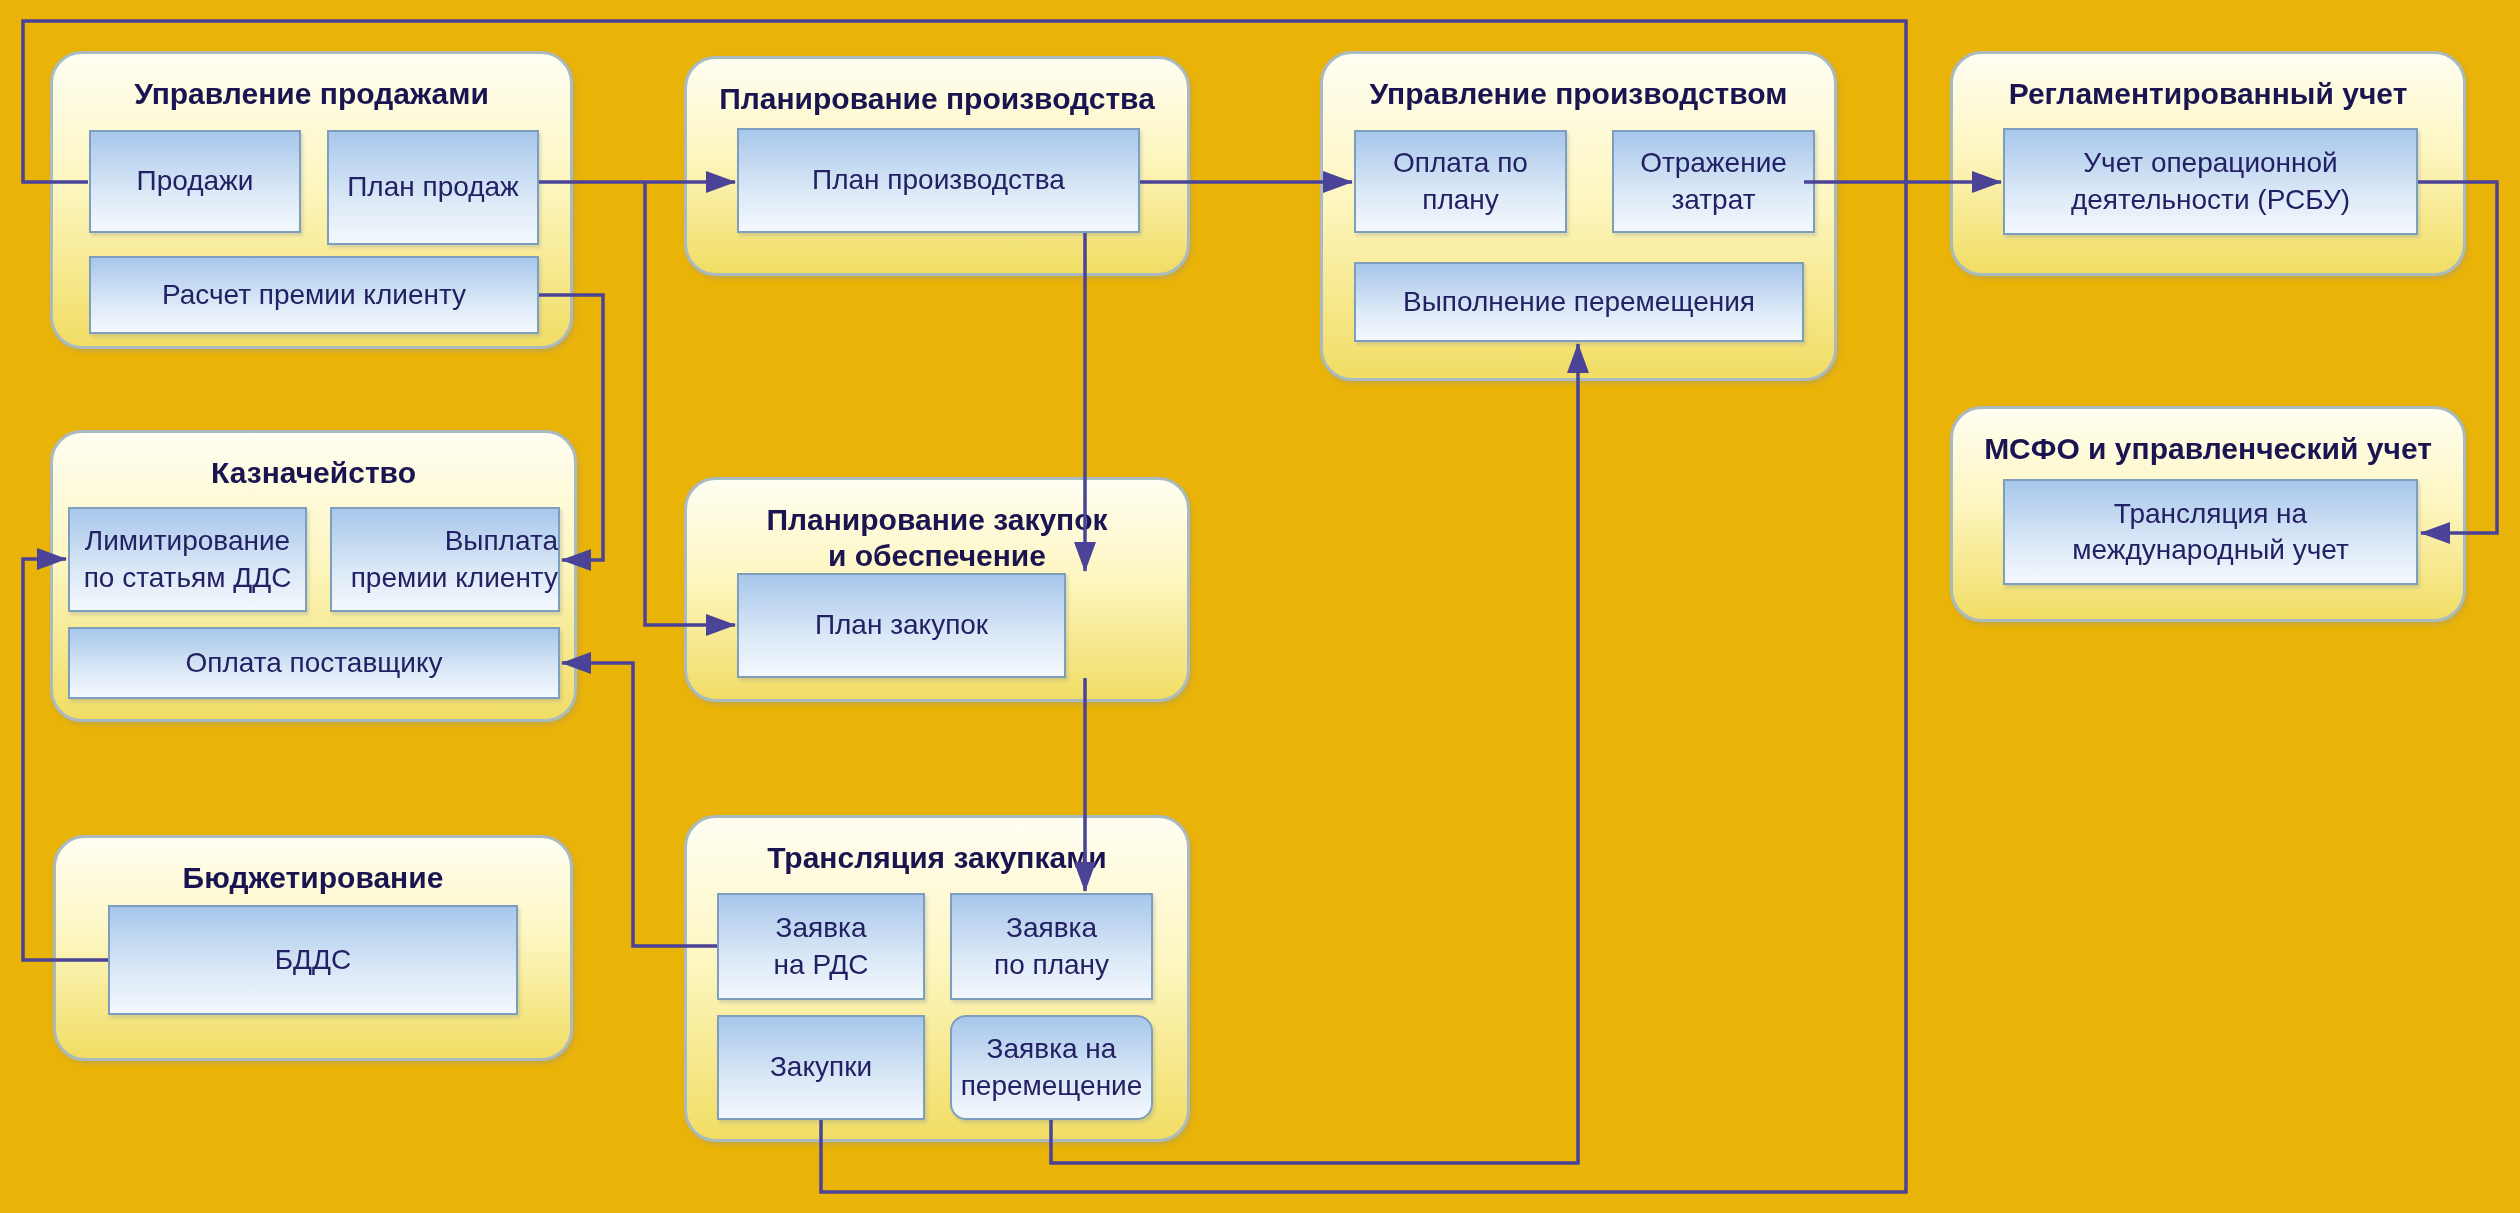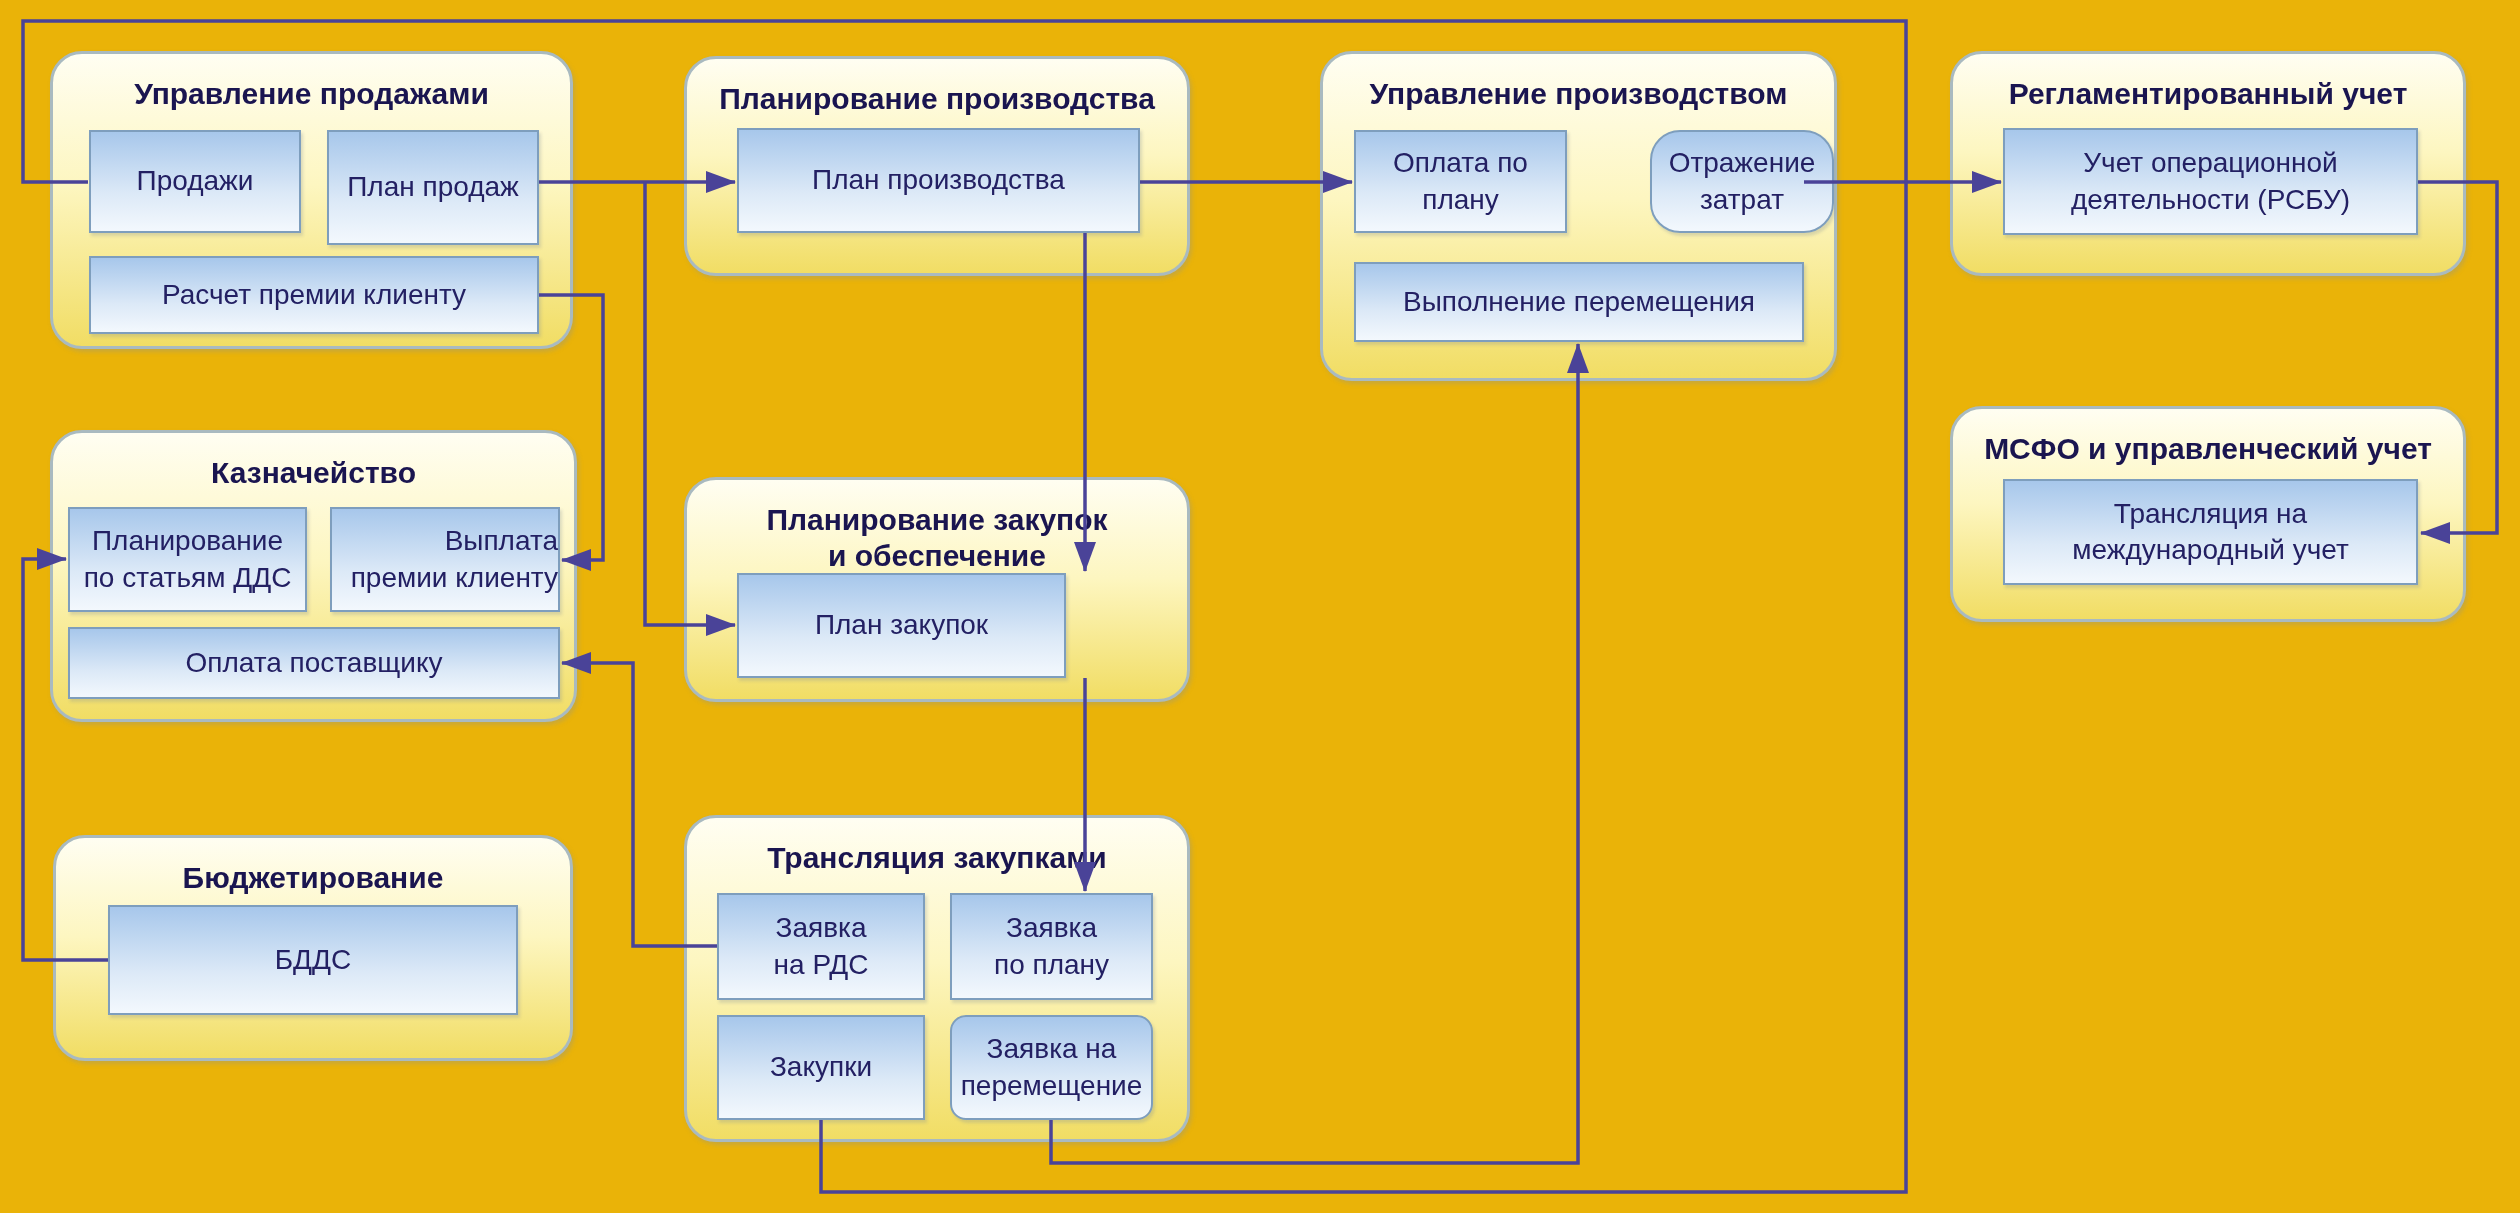--- a/index.html
+++ b/index.html
@@ -88,37 +88,37 @@
     </div>
     <div class="node" style="left: 89px; top: 256px; width: 450px; height: 78px;">
       <span>Расчет премии клиенту</span>
     </div>
     <div class="node" style="left: 737px; top: 128px; width: 403px; height: 105px;">
       <span>План производства</span>
     </div>
     <div class="node" style="left: 1354px; top: 130px; width: 213px; height: 103px;">
       <span>Оплата по плану</span>
     </div>
-    <div class="node" style="left: 1650px; top: 130px; width: 184px; height: 103px; border-radius: 30px;">
+    <div class="node" style="left: 1612px; top: 130px; width: 203px; height: 103px;">
       <span>Отражение</span>
       <span>затрат</span>
     </div>
     <div class="node" style="left: 1354px; top: 262px; width: 450px; height: 80px;">
       <span>Выполнение перемещения</span>
     </div>
     <div class="node" style="left: 2003px; top: 128px; width: 415px; height: 107px;">
       <span>Учет операционной</span>
       <span>деятельности (РСБУ)</span>
     </div>
     <div class="node" style="left: 2003px; top: 479px; width: 415px; height: 106px;">
       <span>Трансляция на</span>
       <span>международный учет</span>
     </div>
     <div class="node" style="left: 68px; top: 507px; width: 239px; height: 105px;">
-      <span>Планирование</span>
+      <span>Лимитирование</span>
       <span>по статьям ДДС</span>
     </div>
     <div class="node" style="left: 330px; top: 507px; width: 230px; height: 105px; align-items: flex-end;">
       <span>Выплата</span>
       <span>премии клиенту</span>
     </div>
     <div class="node" style="left: 68px; top: 627px; width: 492px; height: 72px;">
       <span>Оплата поставщику</span>
     </div>
     <div class="node" style="left: 737px; top: 573px; width: 329px; height: 105px;">

